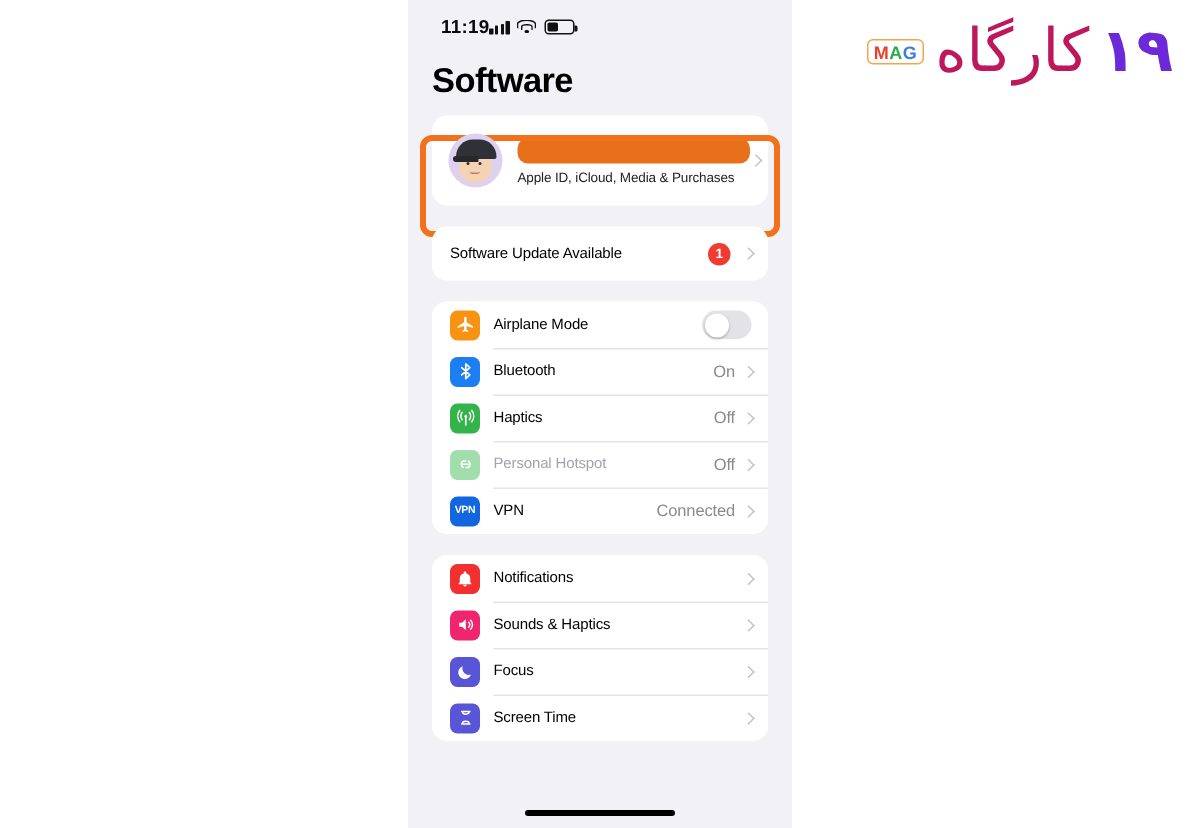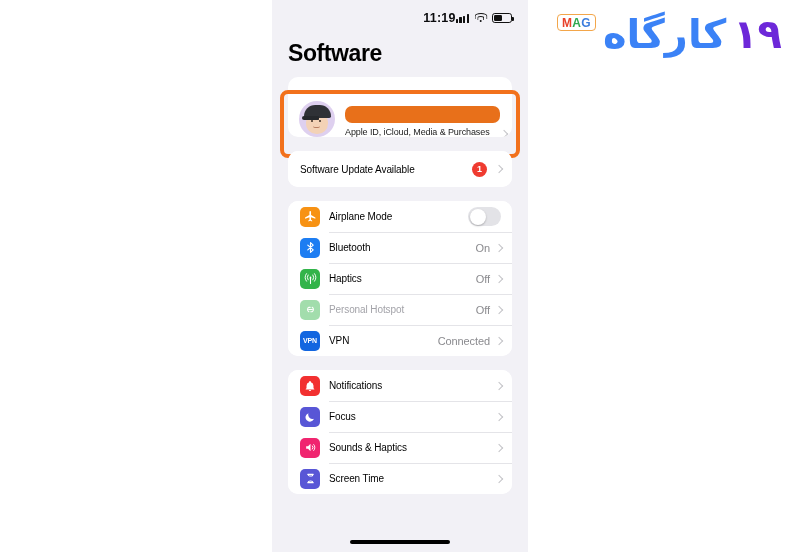--- a/index.html
+++ b/index.html
@@ -7,54 +7,54 @@
     width: 800px; height: 552px;
     background: #ffffff;
     font-family: "Liberation Sans", sans-serif;
     overflow: hidden;
   }
   .page { position: relative; width: 800px; height: 552px; background: #ffffff; }
 
   
   .brand {
     position: absolute; top: 14px; right: 18px;
-    display: flex; align-items: flex-start; gap: 7px;
+    display: flex; align-items: center; gap: 7px;
   }
   .brand-mag {
     border: 1.6px solid #f3a64a; border-radius: 4px;
     padding: 2px 4px 1px 4px;
     font-size: 12px; font-weight: bold; letter-spacing: .3px;
     line-height: 1; background: #fff;
   }
   .brand-mag .m { color: #e8402a; }
   .brand-mag .a { color: #2fa84f; }
   .brand-mag .g { color: #3b7ddd; }
   .brand-word {
-    font-size: 40px; font-weight: bold; line-height: 1;
-    color: #3b82f6; letter-spacing: -1px;
+    font-size: 40px; font-weight: normal; line-height: 1;
+    color: #be185d; letter-spacing: -1px;
     font-family: "DejaVu Sans", sans-serif;
   }
   .brand-num {
     font-size: 40px; font-weight: bold; line-height: 1;
     color: #6d28d9; letter-spacing: -1px;
     font-family: "DejaVu Sans", sans-serif;
   }
 
   
   .phone {
     position: absolute; left: 272px; top: 0;
     width: 256px; height: 552px;
     background: #f2f1f6;
     overflow: hidden;
   }
 
   
   .statusbar {
     height: 30px; display: flex; align-items: center;
-    justify-content: flex-end; padding: 6px 16px 0 22px;
+    justify-content: flex-start; padding: 6px 16px 0 22px;
   }
   .status-time { font-size: 12.5px; font-weight: bold; color: #0b0b0d; letter-spacing: .2px; }
   .status-right { display: flex; align-items: center; gap: 5px; }
   .sig { display: flex; align-items: flex-end; gap: 1.3px; height: 9px; }
   .sig i { display:block; width: 2.4px; background: #111; border-radius: .5px; }
   .sig i:nth-child(1){height:4px} .sig i:nth-child(2){height:5.5px}
   .sig i:nth-child(3){height:7px} .sig i:nth-child(4){height:9px}
   .wifi { position: relative; width: 13px; height: 10px; }
   .wifi span { position: absolute; left: 50%; transform: translateX(-50%);
     border: 1.6px solid #111; border-bottom: none; border-radius: 50% 50% 0 0; }
@@ -109,21 +109,21 @@
   .tile {
     width: 20px; height: 20px; border-radius: 5px; flex: none;
     margin-right: 9px; display: flex; align-items: center;
     justify-content: center; color: #fff; font-size: 11px; line-height: 1;
   }
   .tile.dim { opacity: .45; }
   .tile svg { display: block; }
 
   
   .appleid-row {
-    display: flex; align-items: flex-end; height: 60px; padding: 0 10px 0 11px;
+    display: flex; align-items: center; height: 60px; padding: 0 10px 0 11px;
   }
   .avatar {
     width: 36px; height: 36px; border-radius: 50%;
     background: #ded0ef; flex: none; margin-right: 10px;
     position: relative; overflow: hidden;
   }
   .av-face { position:absolute; left:7px; top:11px; width:22px; height:22px;
     background:#f3d2b6; border-radius:46% 46% 48% 48%; }
   .av-cap { position:absolute; left:4.5px; top:4px; width:27px; height:13px;
     background:#2f3136; border-radius: 13px 13px 2px 2px; }
@@ -300,42 +300,42 @@
         <div class="tile" style="background:#f23030">
           <svg width="12" height="12" viewBox="0 0 24 24" fill="#fff">
               <path d="M12 22a2.4 2.4 0 0 0 2.4-2.2H9.6A2.4 2.4 0 0 0 12 22zm7-5.6v-5a7 7 0 0 0-5.2-6.8V3.8a1.8 1.8 0 0 0-3.6 0v.8A7 7 0 0 0 5 11.4v5l-1.6 1.8v.8h17.2v-.8z"></path>
             </svg>
         </div>
         <div class="label">Notifications</div>
         <div class="chev"></div>
       </div>
 
       <div class="row">
-        <div class="tile" style="background:#5856d6">
-          <svg width="12" height="12" viewBox="0 0 24 24" fill="#fff">
-              <path d="M20 15.3A8.6 8.6 0 0 1 9 4.3a8.7 8.7 0 1 0 11 11z"></path>
-            </svg>
-        </div>
-        <div class="label">Focus</div>
-        <div class="chev"></div>
-      </div>
-
-      <div class="row">
         <div class="tile" style="background:#f0256f">
           <svg width="13" height="13" viewBox="0 0 24 24" fill="none">
               <path d="M4 9.5h3.5L12 5.2v13.6L7.5 14.5H4z" fill="#fff"></path>
               <path d="M15.5 9a4.3 4.3 0 0 1 0 6M18 6.5a7.8 7.8 0 0 1 0 11" stroke="#fff" stroke-width="1.8" stroke-linecap="round"></path>
             </svg>
         </div>
         <div class="label">Sounds &amp; Haptics</div>
         <div class="chev"></div>
       </div>
 
       <div class="row">
         <div class="tile" style="background:#5856d6">
+          <svg width="12" height="12" viewBox="0 0 24 24" fill="#fff">
+              <path d="M20 15.3A8.6 8.6 0 0 1 9 4.3a8.7 8.7 0 1 0 11 11z"></path>
+            </svg>
+        </div>
+        <div class="label">Focus</div>
+        <div class="chev"></div>
+      </div>
+
+      <div class="row">
+        <div class="tile" style="background:#5856d6">
           <svg width="11" height="11" viewBox="0 0 24 24" fill="none" stroke="#fff" stroke-width="2.2" stroke-linecap="round">
               <path d="M6 3h12M6 21h12M7 3c0 5 10 5 10 0M7 21c0-5 10-5 10 0"></path>
             </svg>
         </div>
         <div class="label">Screen Time</div>
         <div class="chev"></div>
       </div>
     </div>
 
     <div class="home-ind"></div>

